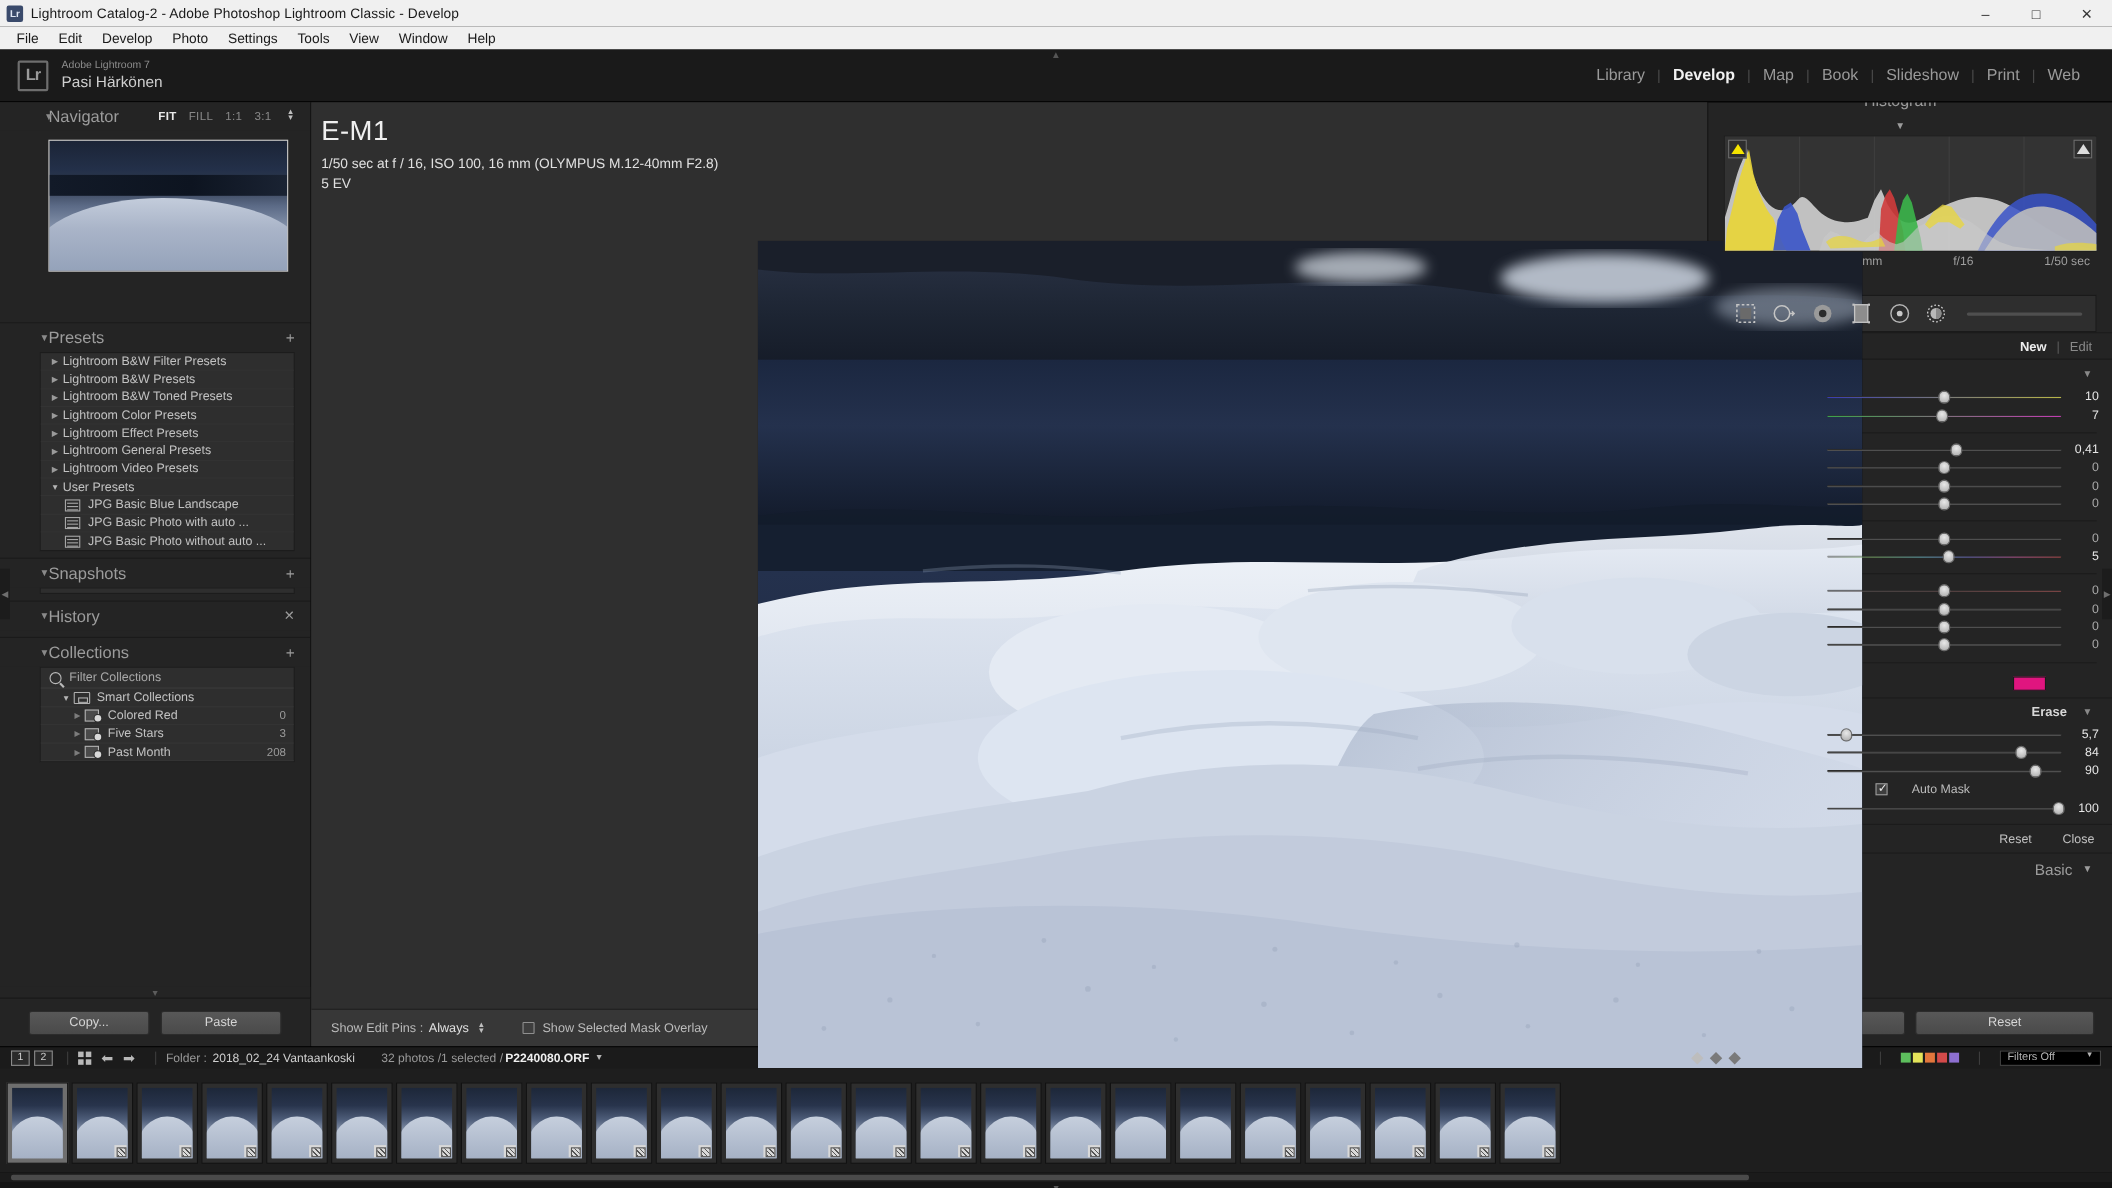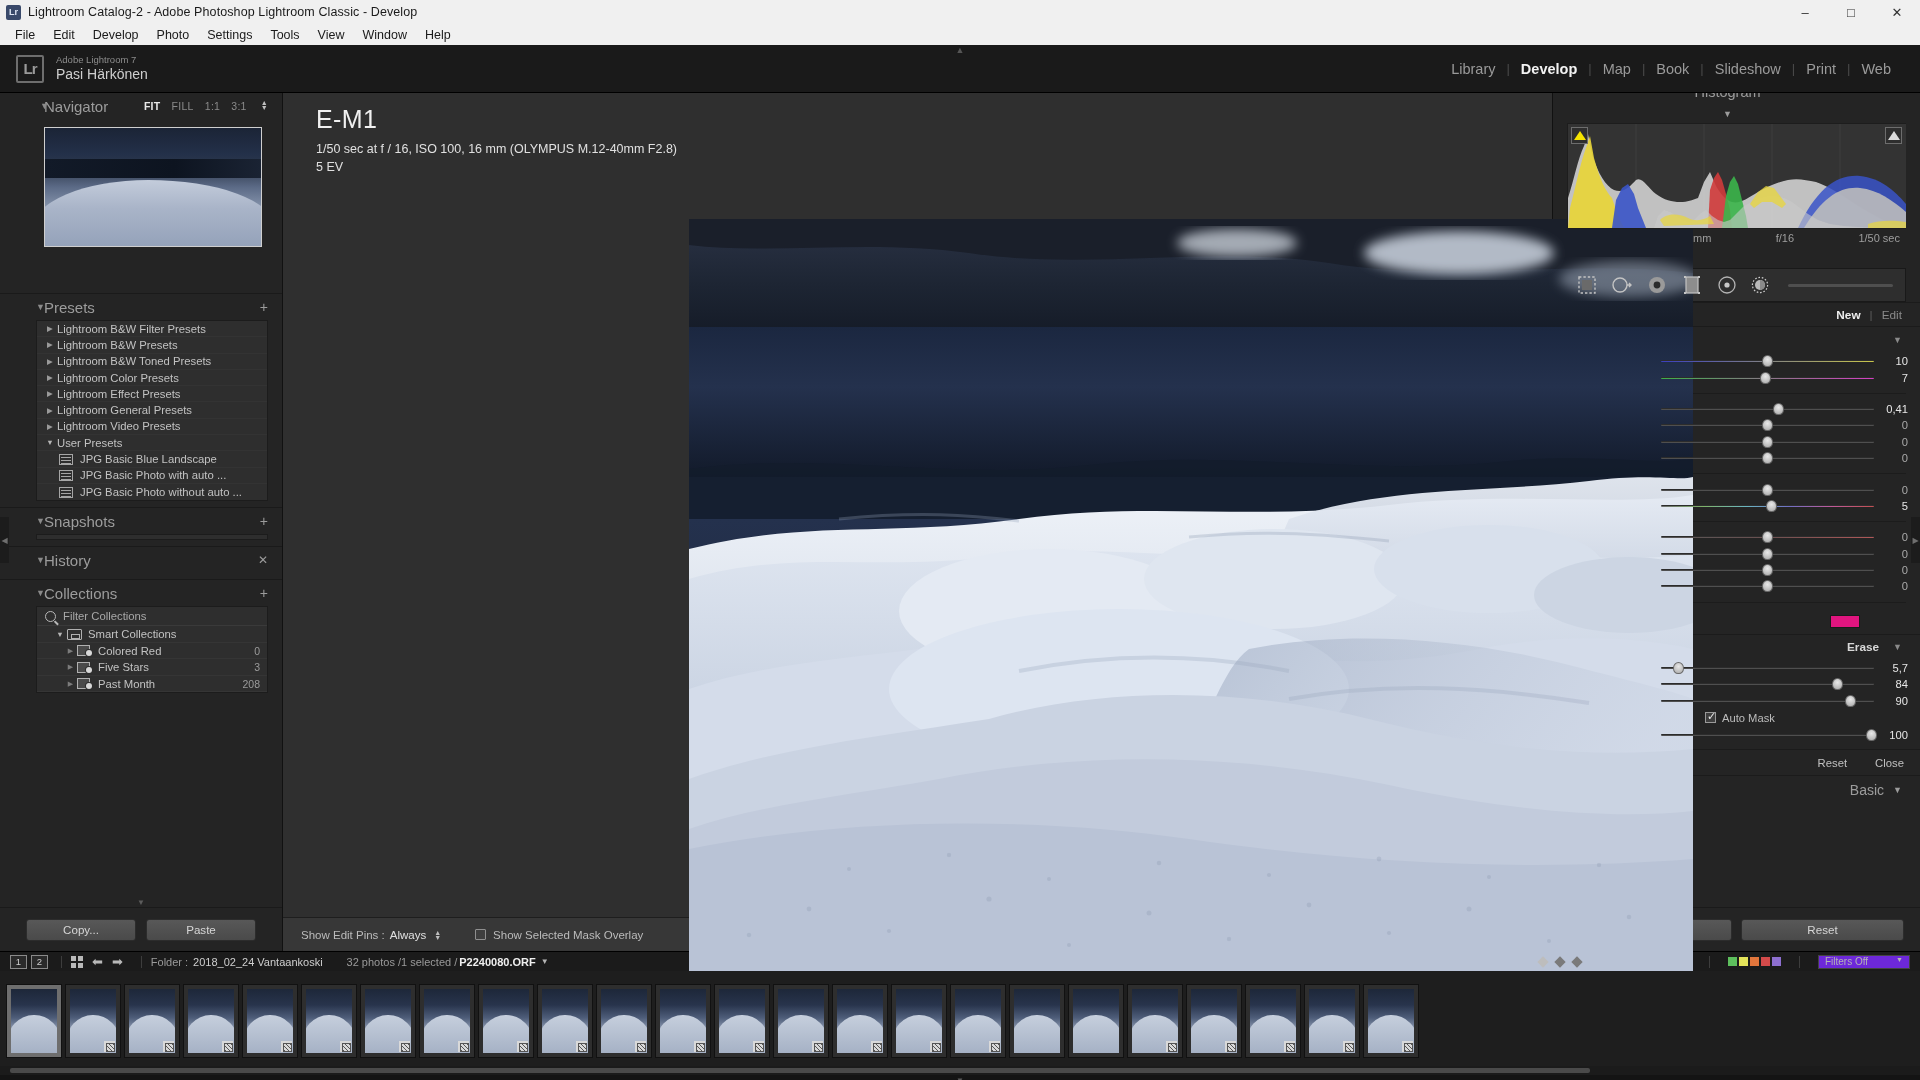--- a/index.html
+++ b/index.html
@@ -117,21 +117,21 @@
   .btn {
     background:linear-gradient(#585858,#4a4a4a); border:1px solid #2c2c2c; border-radius:3px;
     color:#d6d6d6; font-size:11.6px; height:22px; display:flex; align-items:center; justify-content:center;
   }
   .btn.lrg { width:110px; }
   .carat-row { height:10px; display:flex; align-items:center; justify-content:center; color:#5c5c5c; font-size:8px; background:#242424;}
 
   
   .center { flex:1; background:#2f2f2f; display:flex; flex-direction:column; position:relative; }
   .loupe { flex:1; position:relative; }
-  .photo-info { position:absolute; left:33px; top:12px; color:#e7e7e7; }
+  .photo-info { position:absolute; left:9px; top:12px; color:#e7e7e7; }
   .photo-info .model { font-size:25px; letter-spacing:.4px; color:#f0f0f0; }
   .photo-info .exif { font-size:12.5px; margin-top:8px; color:#e0e0e0; }
   .photo-info .ev { font-size:12.5px; margin-top:4px; color:#e0e0e0; }
 
   .img-wrap { position:absolute; left:406px; top:126px; width:1004px; height:752px;
               border:0; overflow:hidden; background:#0c121c; }
   .toolbar {
     height:34px; background:#373737; border-top:1px solid #1e1e1e; display:flex; align-items:center;
     padding:0 18px; font-size:11.5px; color:#bbb;
   }
@@ -188,21 +188,21 @@
   .color-row { display:flex; align-items:center; height:24px; font-size:11.2px; color:#b4b4b4; padding-right:12px; }
   .swatch { width:30px; height:13px; border:1px solid #1a1a1a; margin-left:auto; margin-right:48px; }
 
   .brush-row { display:flex; align-items:center; height:26px; padding:0 18px 0 16px; font-size:11.8px; color:#b0b0b0;
                border-top:1px solid #1b1b1b; }
   .brush-row .ab { margin-left:22px; display:flex; align-items:center; gap:10px; }
   .brush-row .a { color:#f0f0f0; font-weight:bold; }
   .brush-row .b { color:#b2b2b2; }
   .brush-row .erase { margin-left:auto; color:#d8d8d8; font-weight:bold; margin-right:14px; }
   .brush-row .dtri { color:#8a8a8a; font-size:9px; }
-  .automask { display:flex; align-items:center; height:18px; padding-left:152px; font-size:11.2px; color:#bcbcbc; }
+  .automask { display:flex; align-items:center; height:18px; padding-left:152px; font-size:11.2px; color:#bcbcbc;gap:16px; }
   .amchk { width:11px;height:11px;border:1px solid #9a9a9a;background:#3e3e3e;margin-right:6px; position:relative;}
   .amchk::after{content:"✓"; position:absolute; left:1px; top:-3px; font-size:11px; color:#e8e8e8;}
 
   .rc-row { display:flex; align-items:center; height:26px; padding:0 16px; border-top:1px solid #1b1b1b;
             font-size:11.3px; color:#c0c0c0; margin-top:6px; }
   .sw-box { width:12px; height:12px; background:#9a9a9a; border:1px solid #4a4a4a; }
   .rc-row .r2 { margin-left:auto; display:flex; gap:28px; }
   .basic-row { display:flex; align-items:center; justify-content:flex-end; gap:9px; height:28px; padding-right:18px;
                font-size:14px; color:#9c9c9c; border-top:1px solid #1b1b1b; }
   .right-btns { height:44px; display:flex; align-items:center; justify-content:center; gap:9px; border-top:1px solid #1a1a1a; }
@@ -219,21 +219,21 @@
             font-size:9.5px;color:#cfcfcf;margin-right:4px;background:#2a2a2a;}
   .fs-sep { width:1px; height:12px; background:#3d3d3d; margin:0 9px; }
   .grid-ico { display:grid; grid-template-columns:5px 5px; grid-template-rows:5px 5px; gap:2px; margin-right:9px; }
   .grid-ico i { background:#b9b9b9; }
   .arrow-ic { color:#b9b9b9; font-size:13px; margin-right:9px; }
   .fs-right { margin-left:auto; display:flex; align-items:center; gap:9px; }
   .stars { color:#6e6e6e; letter-spacing:1px; font-size:11px; }
   .flag-d { width:8px;height:8px;background:#bdbdbd;transform:rotate(45deg); }
   .swatches { display:flex; gap:2px; }
   .swatches i { width:9px; height:9px; display:block; }
-  .filters-box { background:#6d28d9; border:1px solid #444; height:14px; padding:0 6px; font-size:10px; color:#b5b5b5;
+  .filters-box { background:#000000; border:1px solid #444; height:14px; padding:0 6px; font-size:10px; color:#b5b5b5;
                  display:flex; align-items:flex-start; }
 
   .filmstrip { height:95px; background:#1e1e1e; display:flex; align-items:center; gap:3px; padding:4px 6px 0 6px; overflow:hidden;}
   .thumb { width:56px; height:74px; background:#2e2e2e; border:1px solid #111; position:relative; flex:none; padding:4px; }
   .thumb.sel { background:#6e6e6e; }
   .thumb .im { width:100%; height:100%;
       background:linear-gradient(to bottom,#1d2739 0%,#28344c 25%,#4e5d79 45%,#8a97ae 62%,#a9b5c9 100%); position:relative; overflow:hidden;}
   .thumb .im::after{content:"";position:absolute;left:-8%;top:42%;width:116%;height:62%;border-radius:50% 50% 0 0/72% 68% 0 0;
       background:linear-gradient(to bottom,#c6cfdd,#a4b0c4);}
   .badge { position:absolute; right:5px; bottom:5px; width:11px; height:11px; background:#d9d9d9; }

